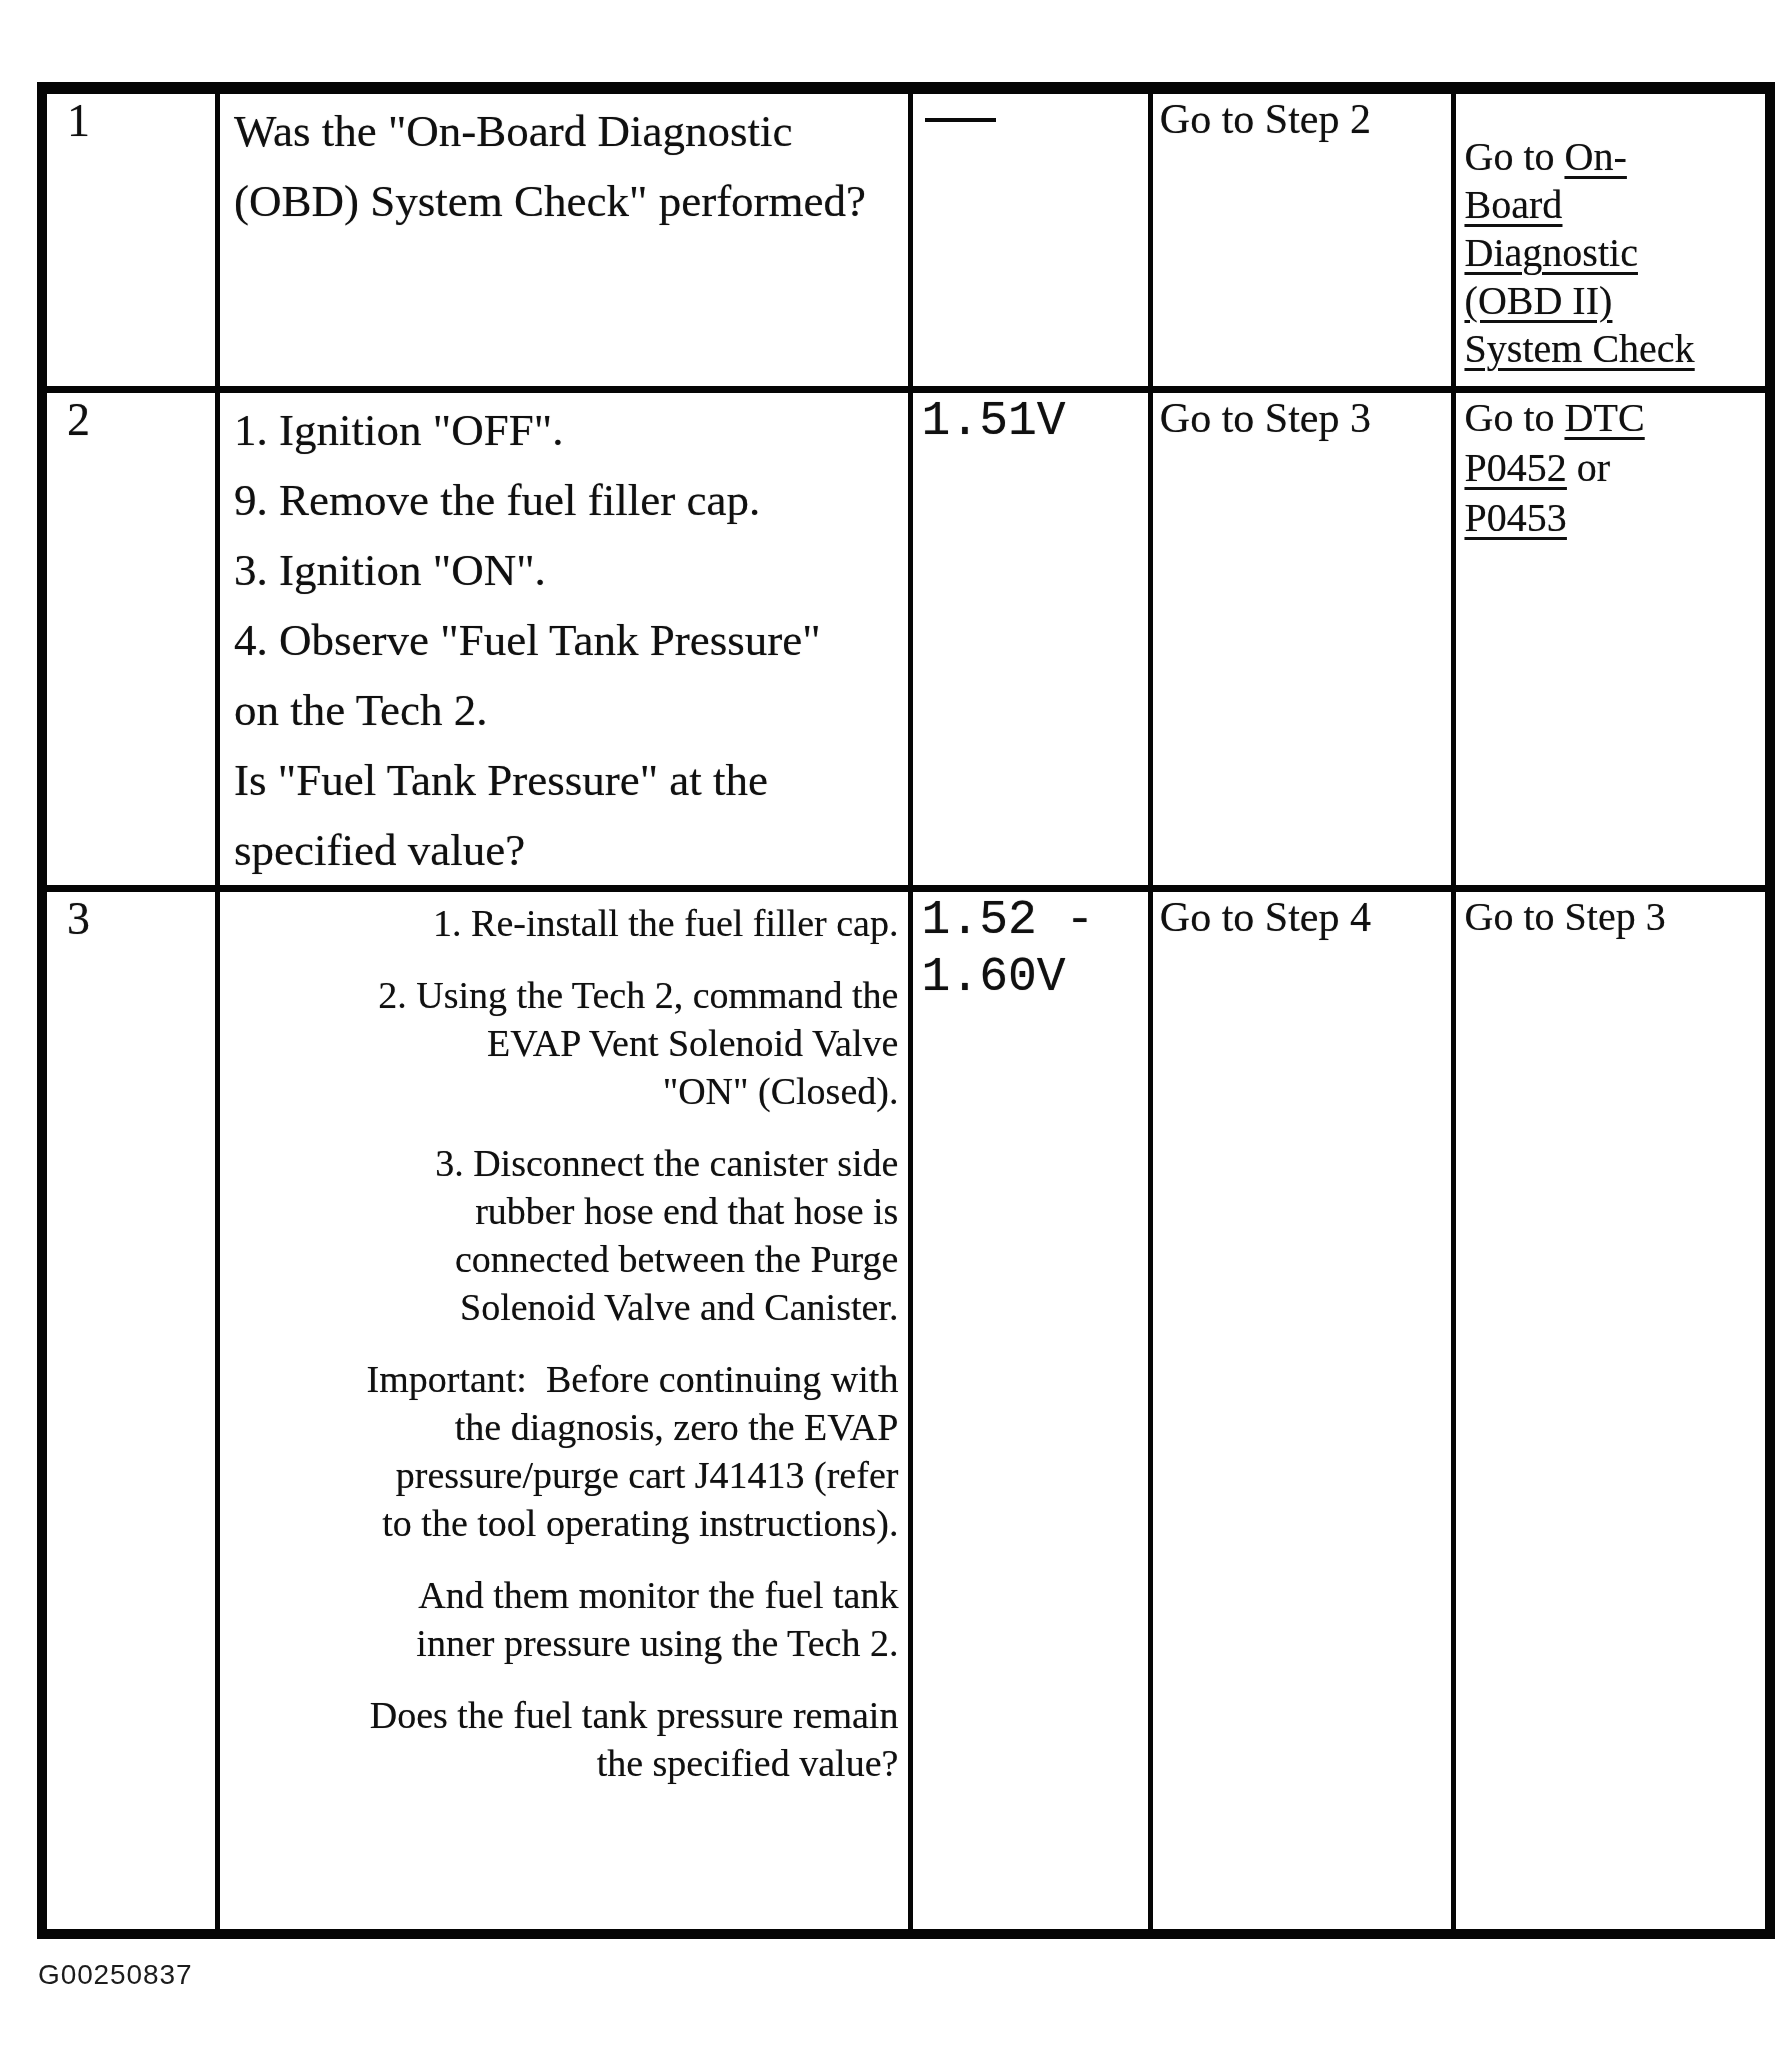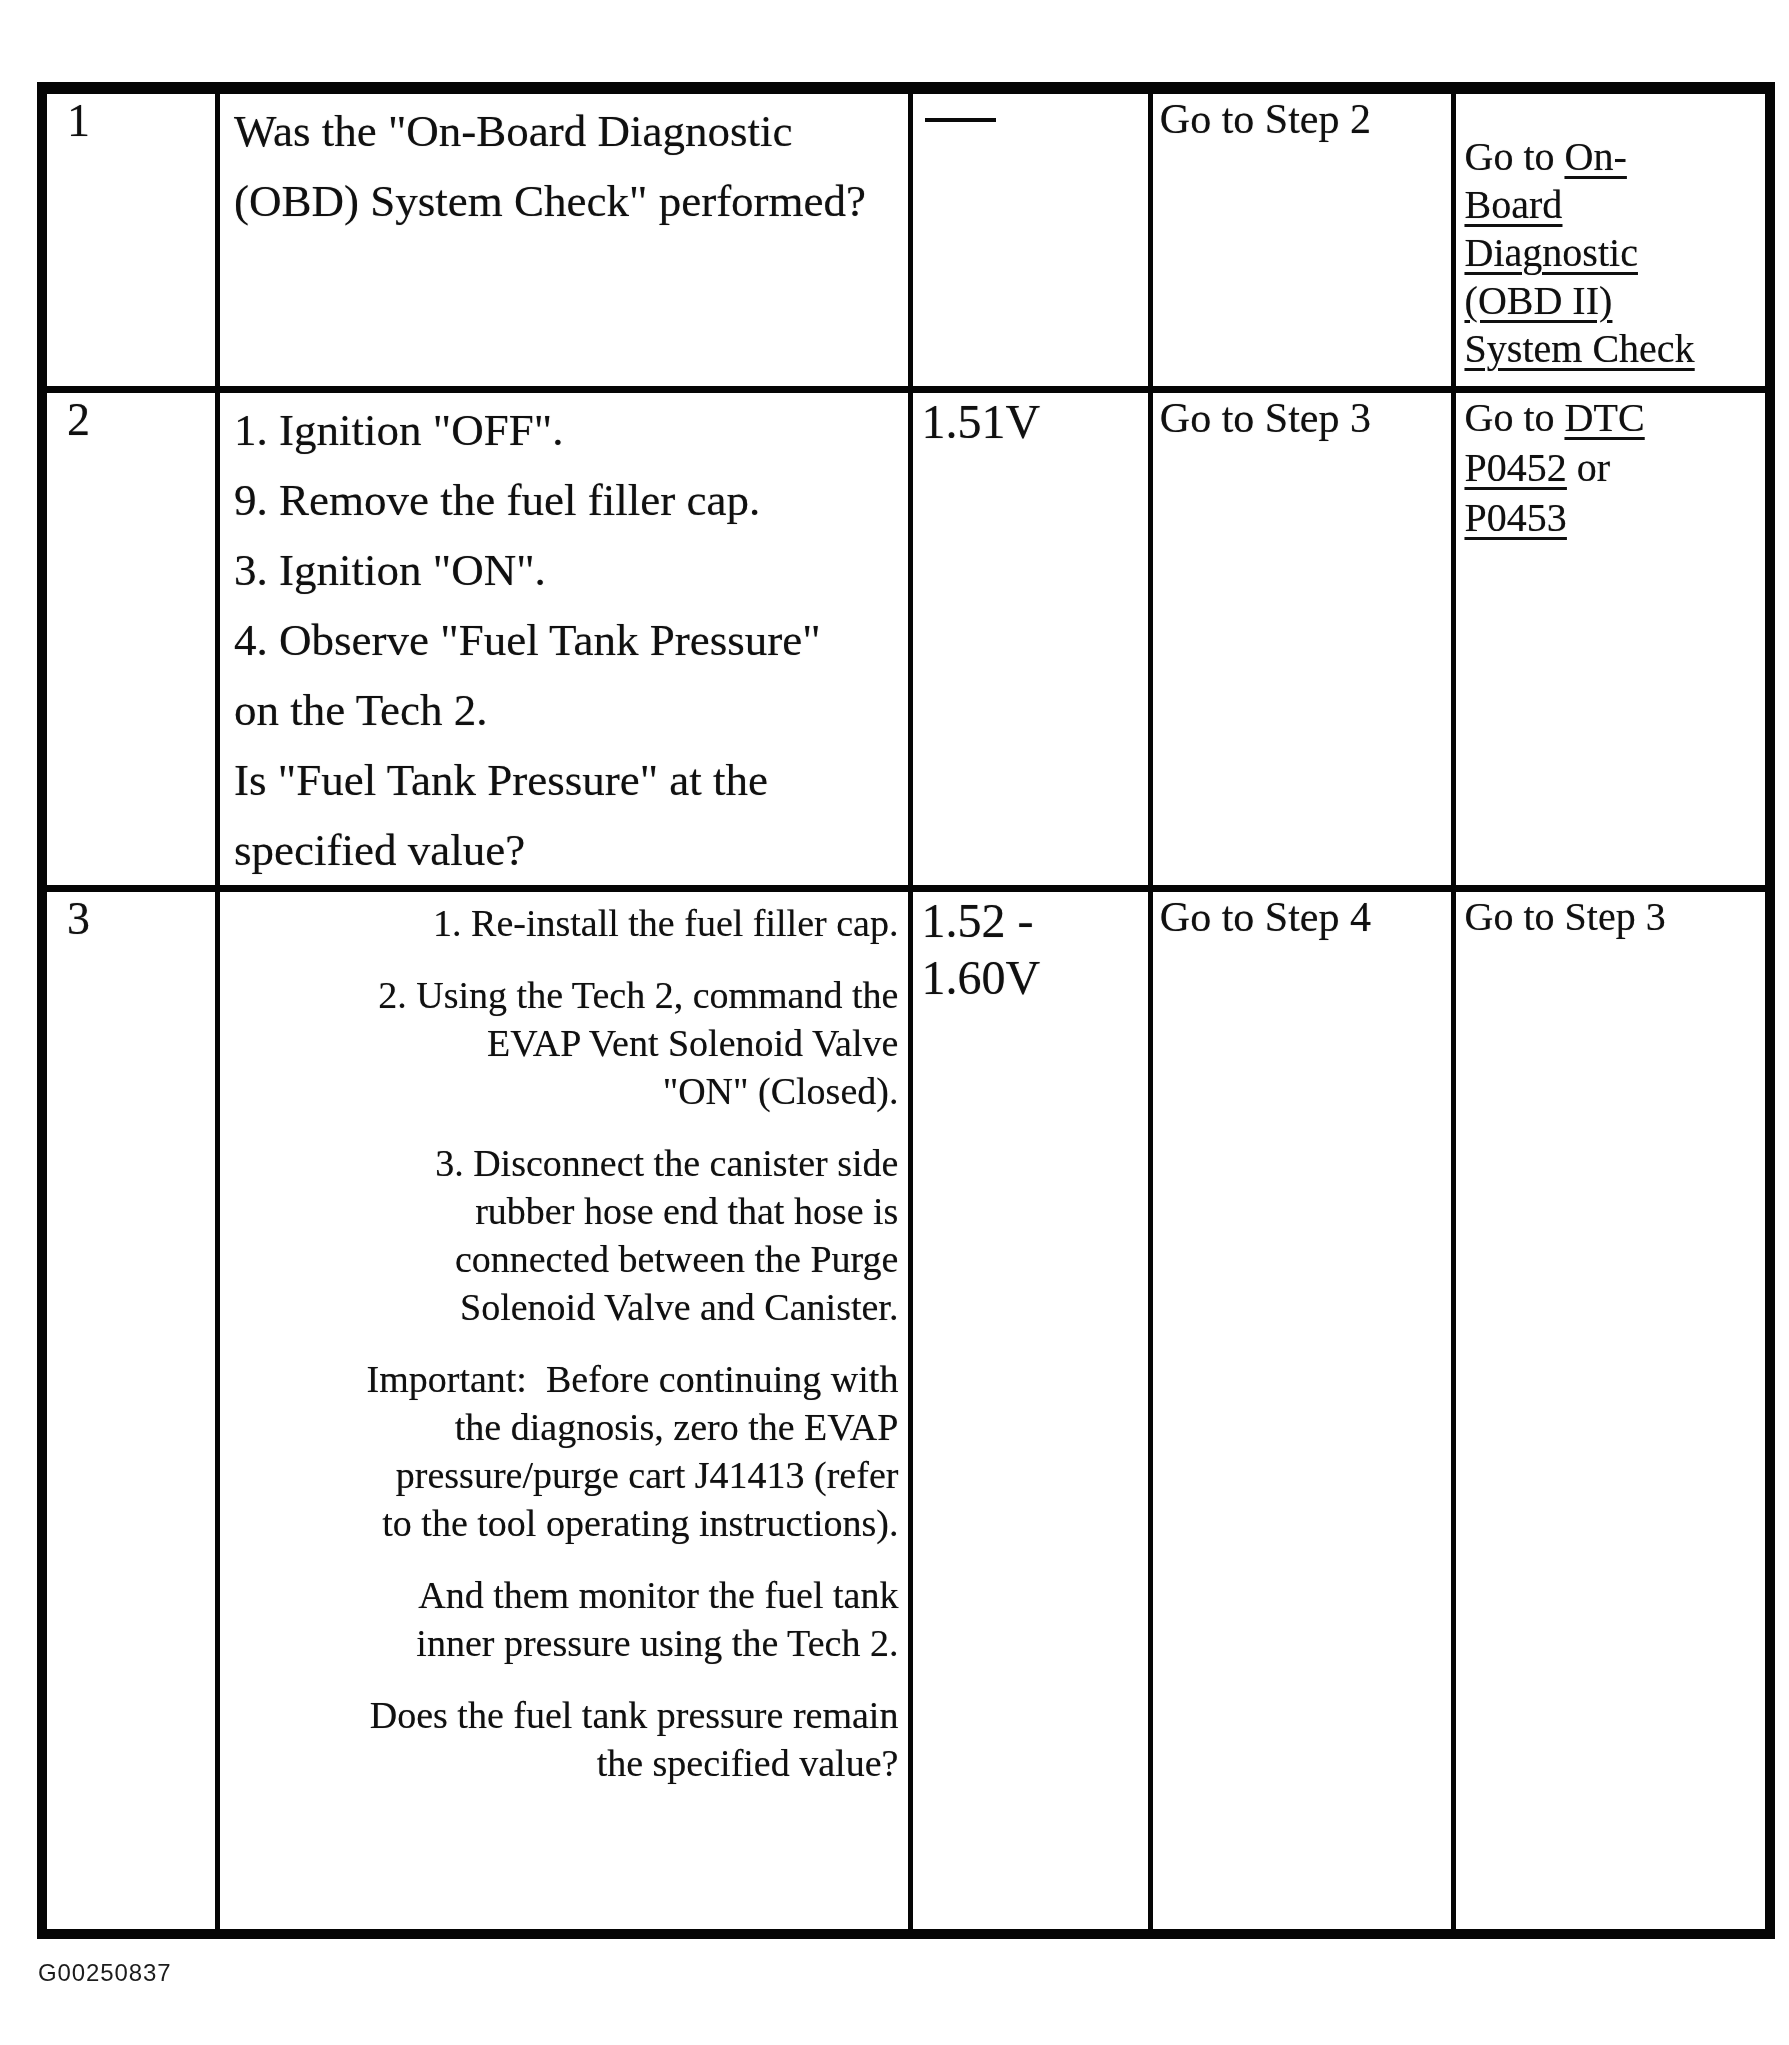--- a/index.html
+++ b/index.html
@@ -50,20 +50,21 @@
     font-size:38px;line-height:48px;margin:0 0 24px 0;
     text-shadow:0 0 0.7px rgba(0,0,0,.5);
   }
   .row3 .action p:last-child{margin-bottom:0;}
 
   .col-values{vertical-align:middle;}
   .values-text{
     display:block;padding-left:9.1px;white-space:pre-line;
     font-size:48px;line-height:57px;
     text-shadow:0 0 0.9px rgba(0,0,0,.5);
+    font-family:Liberation Mono, monospace;
   }
   .dash-line{
     display:inline-block;margin-left:12.8px;
     width:71px;height:24px;overflow:hidden;
     border-bottom:4.6px solid #0a0a0a;
     color:transparent;font-size:48px;
   }
 
   .col-yes,.col-no{vertical-align:bottom;}
   .yes-text{
@@ -78,21 +79,21 @@
   }
   .row1 .no-wrap{line-height:48px;padding-bottom:12.8px;margin-top:39px;}
   .ref-link{
     text-decoration:underline;
     text-decoration-thickness:2.7px;
     text-underline-offset:5.5px;
   }
   .figure-id{
     position:absolute;left:38px;top:1959px;
     font-family:"Liberation Sans", sans-serif;
-    font-size:24px;letter-spacing:0.9px;color:#1c1c1c;
+    font-size:28px;letter-spacing:0.9px;color:#1c1c1c;
   }
 </style>
 </head>
 <body>
 
 <div class="page">
 
   <table class="diag">
     <colgroup>
       <col style="width:175px">

